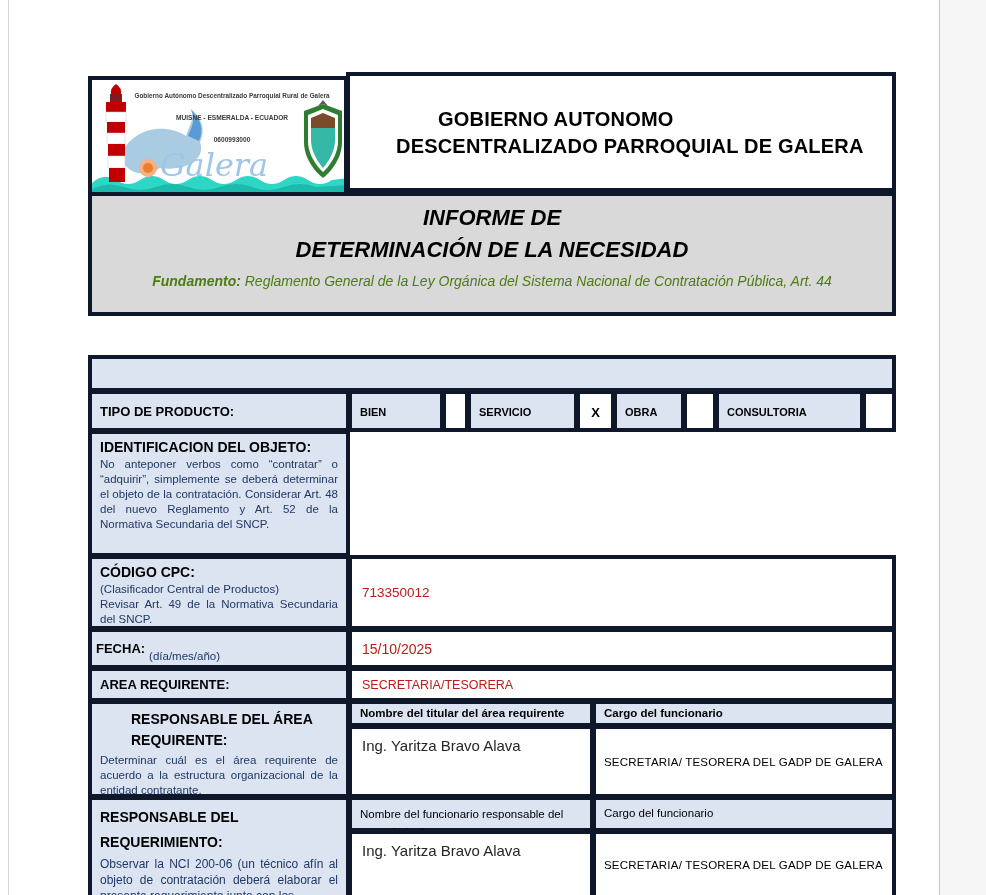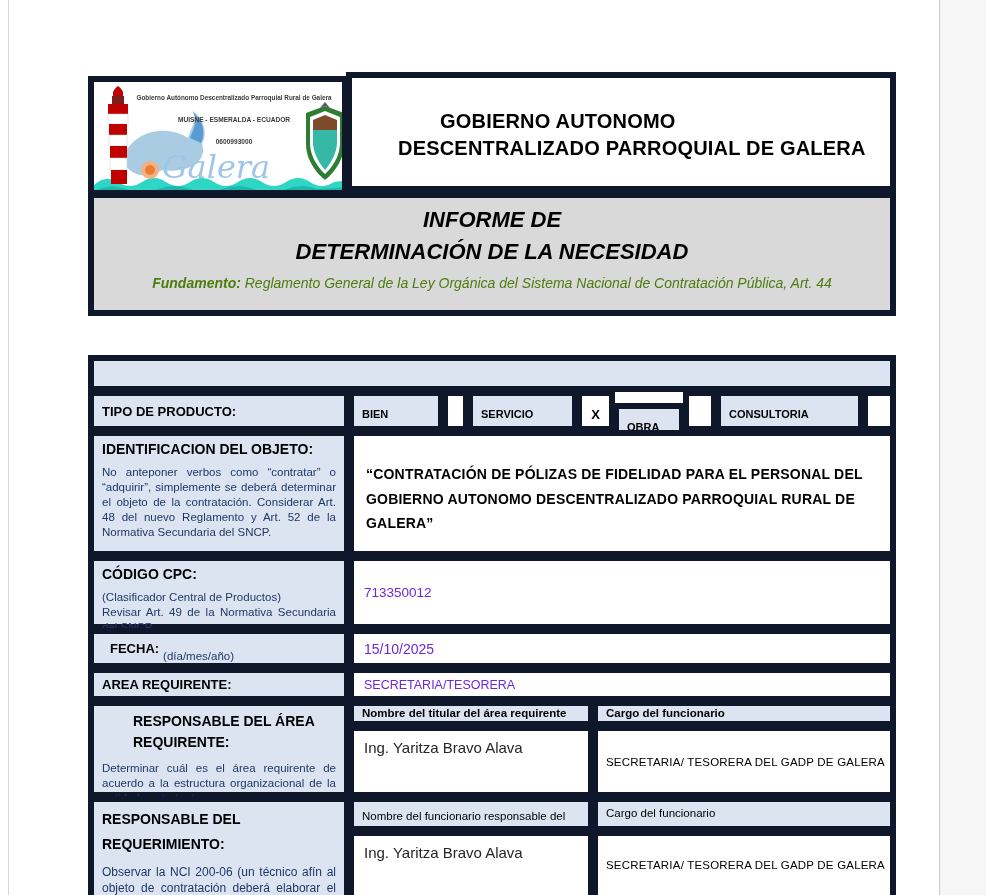--- a/index.html
+++ b/index.html
@@ -3,44 +3,44 @@
 <meta charset="utf-8">
 <style>
   * { margin:0; padding:0; box-sizing:border-box; }
   html,body { background:#ffffff; }
   body { font-family:"Liberation Sans", sans-serif; }
   .stage { position:relative; width:986px; height:895px; background:#ffffff; overflow:hidden; }
 
   .page-edge-left  { position:absolute; left:8px; top:0; width:1px; height:895px; background:#d6d6d6; }
   .app-bg-right    { position:absolute; left:939px; top:0; width:47px; height:895px; background:#f6f6f6; border-left:1px solid #c9c9c9; }
 
-  .cell { position:absolute; border:6px solid #0f172a; background:#fff; }
+  .cell { position:absolute; border:4px solid #0f172a; background:#fff; }
   .cell.blue { background:#dce4f2; }
   .cell.gray { background:#d9d9d9; }
 
   
   .org-title { font-weight:bold; font-size:20px; color:#000; line-height:1.35;
                padding:30px 20px 0 46px; text-indent:42px; letter-spacing:.2px; }
 
   
   .tb-line { text-align:center; font-weight:bold; font-size:22px; color:#000; line-height:1.45; }
   .tb-fund { text-align:center; font-size:14px; color:#4d7c0f; line-height:1.35; width:706px; margin:6px auto 0 auto; }
   .tb-fund b { font-weight:bold; }
 
   .sec-heading { font-weight:bold; font-size:18px; color:#000; padding:5px 8px;margin-top:40px; }
 
   .lbl  { font-weight:bold; font-size:13px; color:#000; }
-  .note { font-size:11.5px; color:#1f3864; text-align:justify; line-height:1.3; margin-top:8px; }
+  .note { font-size:11.5px; color:#1f3864; text-align:justify; line-height:1.3; margin-top:2px; }
   .pad  { padding:5px 8px 5px 8px; }
 
   .opt-label { font-weight:bold; font-size:11px; color:#000; padding:12px 0 0 8px; }
   .opt-mark  { font-weight:bold; font-size:13px; color:#000; text-align:center; padding-top:11px; }
 
   .big-value { font-weight:bold; font-size:14px; color:#000; line-height:1.75; padding:26px 12px 0 12px; letter-spacing:.2px; }
-  .plain-value { font-size:13.5px; color:#6d28d9;text-align:right; }
+  .plain-value { font-size:13.5px; color:#b91c1c;text-align:right; }
 
   .subhdr { font-size:11.5px; color:#000; line-height:1.2; }
   .subhdr.bold { font-weight:bold; }
 
   .name-value  { font-size:15px; color:#262626; padding:8px 10px; }
   .cargo-value { font-size:11.5px; color:#000; letter-spacing:.2px; }
 
   .vcenter { display:flex; align-items:center; }
 </style>
 </head>
@@ -113,51 +113,48 @@
   </div>
   <div class="cell" style="left:442px; top:390px; width:27px; height:42px;">
     <div class="opt-mark"></div>
   </div>
   <div class="cell blue" style="left:467px; top:390px; width:111px; height:42px;">
     <div class="opt-label">SERVICIO</div>
   </div>
   <div class="cell" style="left:576px; top:390px; width:39px; height:42px;">
     <div class="opt-mark">X</div>
   </div>
-  <div class="cell blue" style="left:613px; top:390px; width:72px; height:42px;margin-top:13px;">
+  <div class="cell blue" style="left:613px; top:390px; width:72px; height:42px;">
     <div class="opt-label">OBRA</div>
   </div>
   <div class="cell" style="left:683px; top:390px; width:34px; height:42px;">
     <div class="opt-mark"></div>
   </div>
   <div class="cell blue" style="left:715px; top:390px; width:149px; height:42px;">
     <div class="opt-label">CONSULTORIA</div>
   </div>
   <div class="cell" style="left:862px; top:390px; width:34px; height:42px;">
     <div class="opt-mark"></div>
   </div>
 
   <div class="cell blue pad" style="left:88px; top:430px; width:262px; height:127px;">
     <div class="lbl" style="font-size:14px;">IDENTIFICACION DEL OBJETO:</div>
     <div class="note">No anteponer verbos como “contratar” o “adquirir”, simplemente se deberá determinar el objeto de la contratación. Considerar Art. 48 del nuevo Reglamento y Art. 52 de la Normativa Secundaria del SNCP.</div>
-  </div>
-  <div class="cell" style="left:348px; top:430px; width:548px; height:127px;">
-    <div class="big-value">“CONTRATACIÓN DE PÓLIZAS DE FIDELIDAD PARA EL PERSONAL DEL GOBIERNO AUTONOMO DESCENTRALIZADO PARROQUIAL RURAL DE GALERA”</div>
   </div>
 
   <div class="cell blue pad" style="left:88px; top:555px; width:262px; height:75px;">
     <div class="lbl" style="font-size:14px;">CÓDIGO CPC:</div>
     <div class="note" style="text-align:left;">(Clasificador Central de Productos)</div>
     <div class="note" style="margin-top:0;">Revisar Art. 49 de la Normativa Secundaria del SNCP.</div>
   </div>
   <div class="cell vcenter" style="left:348px; top:555px; width:548px; height:75px; padding-left:10px;">
     <span class="plain-value">713350012</span>
   </div>
 
-  <div class="cell blue vcenter" style="left:88px; top:628px; width:262px; height:41px; padding-left:16px;">
+  <div class="cell blue vcenter" style="left:88px; top:628px; width:262px; height:41px; padding-left:4px;">
     <span class="lbl">FECHA:</span>
     <span class="note" style="margin:16px 0 0 4px; text-align:left;">(día/mes/año)</span>
   </div>
   <div class="cell vcenter" style="left:348px; top:628px; width:548px; height:41px; padding-left:10px;">
     <span class="plain-value" style="font-size:14px;">15/10/2025</span>
   </div>
 
   <div class="cell blue vcenter" style="left:88px; top:667px; width:262px; height:35px; padding-left:8px;">
     <span class="lbl">AREA REQUIRENTE:</span>
   </div>

